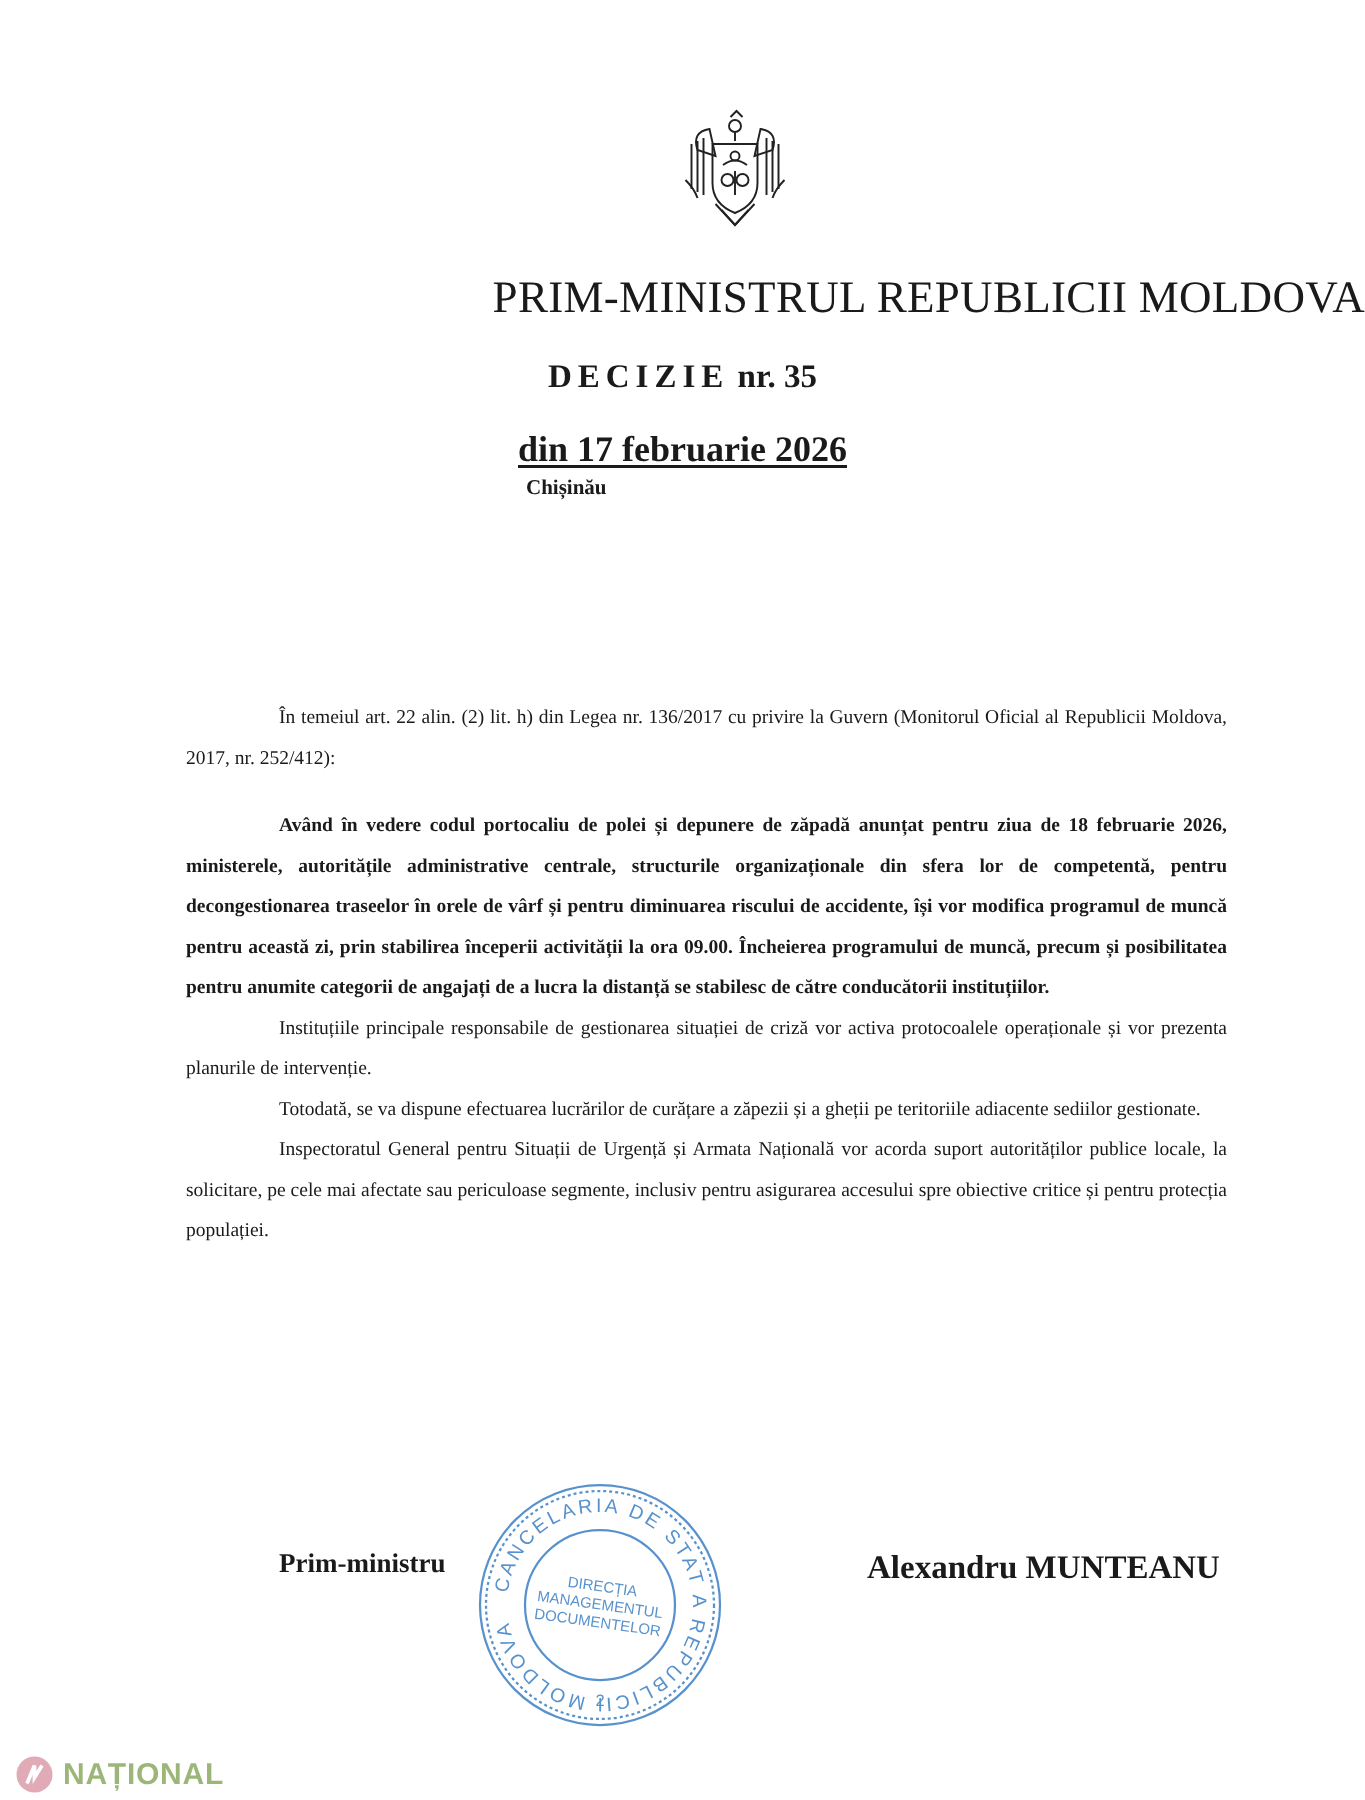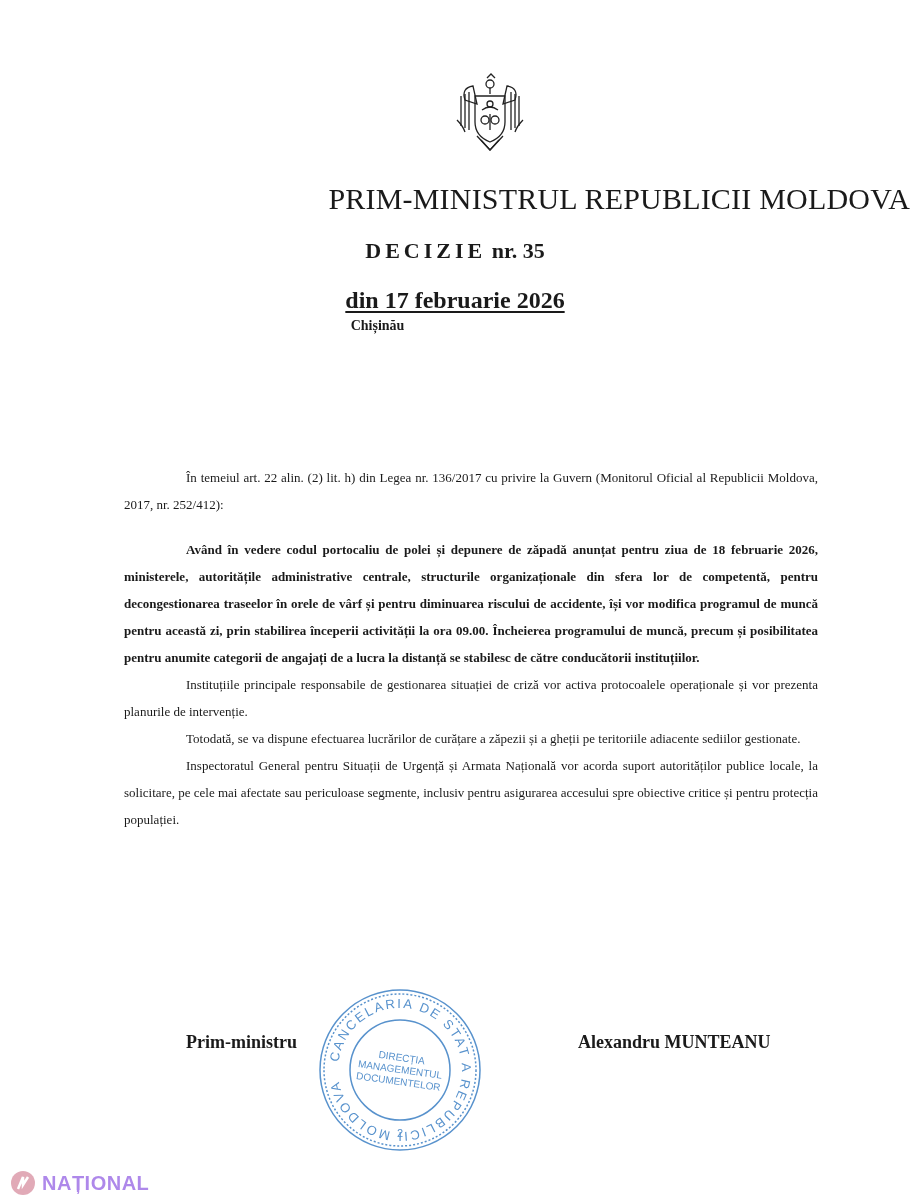--- a/index.html
+++ b/index.html
@@ -29,29 +29,29 @@
     .body {
       position: absolute; left: 124px; width: 694px; top: 423px;
       font-size: 13px; line-height: 27px; text-align: justify; margin-top: 41px;
     }
     .body p { margin: 0; text-indent: 62px; }
     .body p.gap { margin-top: 18px; font-weight: bold; }
     .sig-left {
       position: absolute; left: 186px; top: 1032px; font-weight: bold; font-size: 18px;
     }
     .sig-right {
-      position: absolute; left: 578px; top: 1032px; font-weight: bold; font-size: 18px;
+      position: absolute; left: 578px; top: 1032px; font-weight: bold; font-size: 22px;
     }
     .stamp { position: absolute; left: 315px; top: 985px; width: 170px; height: 170px; opacity: 0.85; }
     .logo {
       position: absolute; left: 10px; top: 1170px; display: flex; align-items: center; gap: 6px;
       opacity: 0.55;
     }
     .logo-text {
-      font-family: "Liberation Sans", sans-serif; font-weight: bold; font-size: 20px; color: #6d28d9;
+      font-family: "Liberation Sans", sans-serif; font-weight: bold; font-size: 20px; color: #4d7c0f;
       letter-spacing: 0.5px;
     }
   </style>
 </head>
 <body>
 
 <div>
 
   <svg class="coat" viewBox="0 0 90 90">
     <g fill="none" stroke="#222" stroke-width="1.3">

